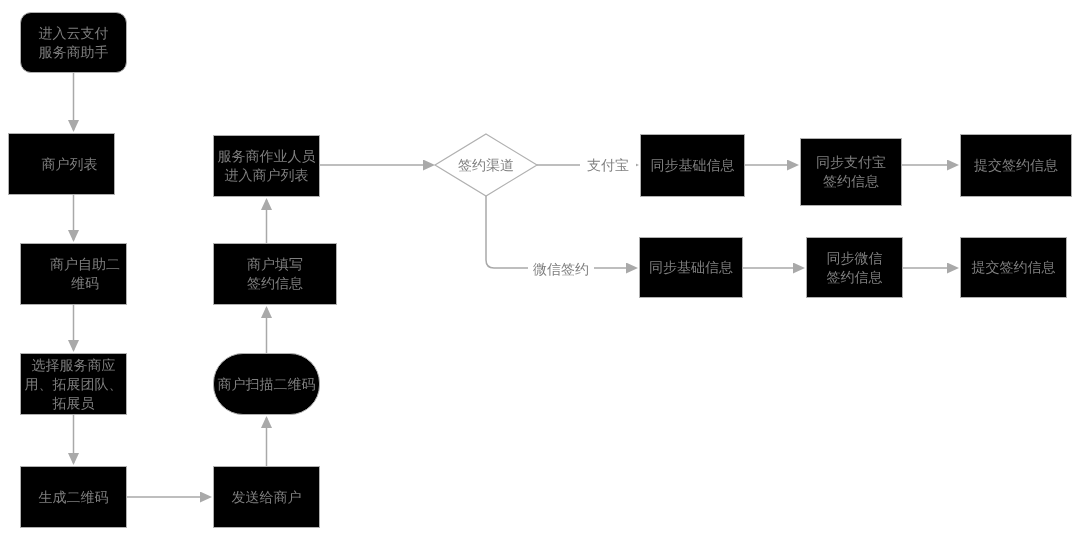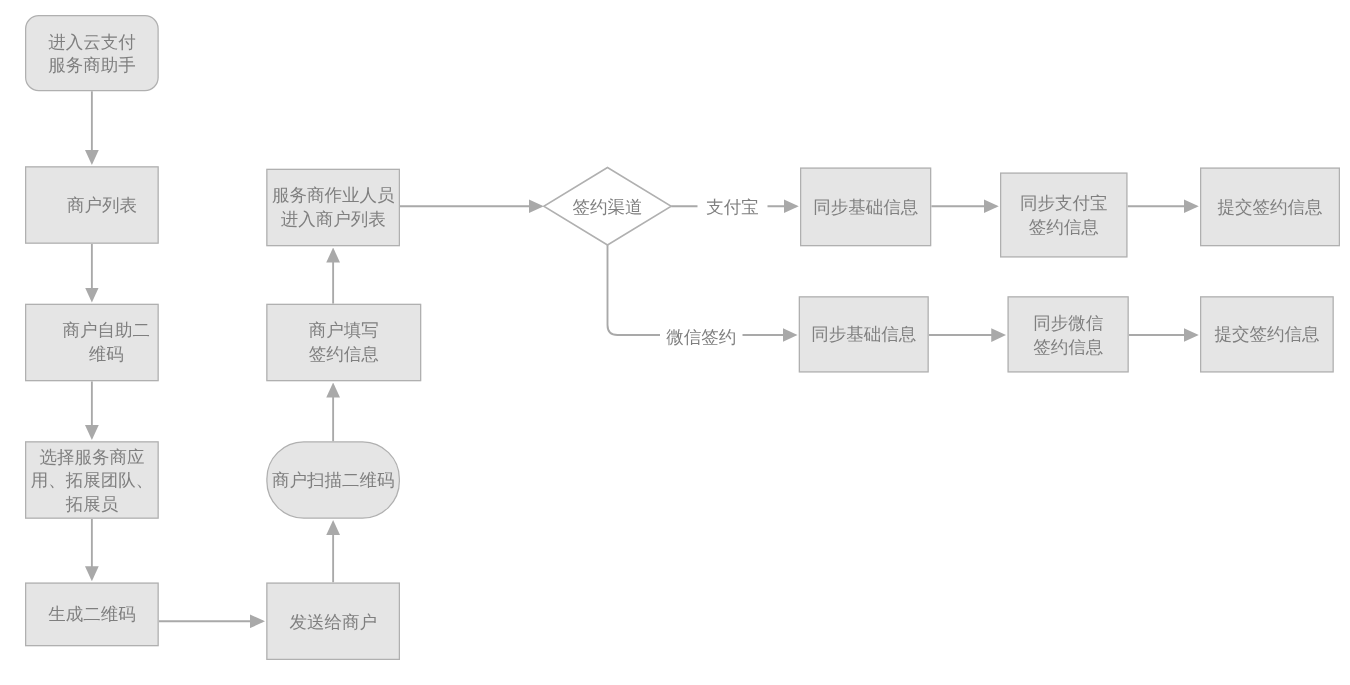--- a/index.html
+++ b/index.html
@@ -15,21 +15,21 @@
     width:1080px;height:548px;
     background:var(--bg);
     overflow:hidden;
   }
   .edges{position:absolute;left:0;top:0;width:1080px;height:548px;}
   .edge{stroke:var(--connector);stroke-width:1.5;fill:none;}
   .diamond-shape{fill:#ffffff;stroke:var(--box-border);stroke-width:1.2;}
   .node{
     position:absolute;
     border:1px solid var(--box-border);
-    background:#e5e5e5;
+    background:#000000;
     display:flex;align-items:center;justify-content:center;
     text-align:center;
     color:var(--text);
     font-size:14px;line-height:19px;
     white-space:pre-line;
     box-sizing:border-box;
   }
   .node.rounded{border-radius:11px;}
   .node.diamond{border:none;background:transparent;}
   .edge-label{
@@ -70,35 +70,35 @@
     <path class="edge" d="M903 268 L957 268" marker-end="url(#arrowhead)"></path>
 
     <polygon class="diamond-shape" points="486,134 537,165 486,196 435,165"></polygon>
   </svg>
 
   <div class="node rounded" style="left:20px;top:12px;width:107px;height:61px;">
     <span>进入云支付
 服务商助手</span>
   </div>
 
-  <div class="node" style="left:20px;top:133px;width:107px;height:62px;padding-left:16px;">
+  <div class="node" style="left:8px;top:133px;width:107px;height:62px;padding-left:16px;">
     <span>商户列表</span>
   </div>
 
   <div class="node" style="left:20px;top:243px;width:107px;height:62px;padding-left:23px;">
     <span>商户自助二维码</span>
   </div>
 
   <div class="node" style="left:20px;top:353px;width:107px;height:62px;">
     <span>选择服务商应
 用、拓展团队、
 拓展员</span>
   </div>
 
-  <div class="node" style="left:20px;top:466px;width:107px;height:51px;justify-content:center;">
+  <div class="node" style="left:20px;top:466px;width:107px;height:62px;justify-content:center;">
     <span>生成二维码</span>
   </div>
 
   <div class="node" style="left:213px;top:466px;width:107px;height:62px;">
     <span>发送给商户</span>
   </div>
 
   <div class="node" style="left:213px;top:353px;width:107px;height:62px;border-radius:30px;">
     <span>商户扫描二维码</span>
   </div>
@@ -136,21 +136,21 @@
 
   <div class="node" style="left:806px;top:237px;width:97px;height:61px;">
     <span>同步微信
 签约信息</span>
   </div>
 
   <div class="node" style="left:960px;top:237px;width:107px;height:61px;">
     <span>提交签约信息</span>
   </div>
 
-  <div class="edge-label" style="left:558px;top:155px;width:56px;height:20px;text-align:center;">
+  <div class="edge-label" style="left:580px;top:155px;width:56px;height:20px;text-align:center;">
     <span>支付宝</span>
   </div>
 
   <div class="edge-label" style="left:496px;top:259px;width:66px;height:20px;margin-left:32px;">
     <span>微信签约</span>
   </div>
 
 </div>
 
 </body></html>

